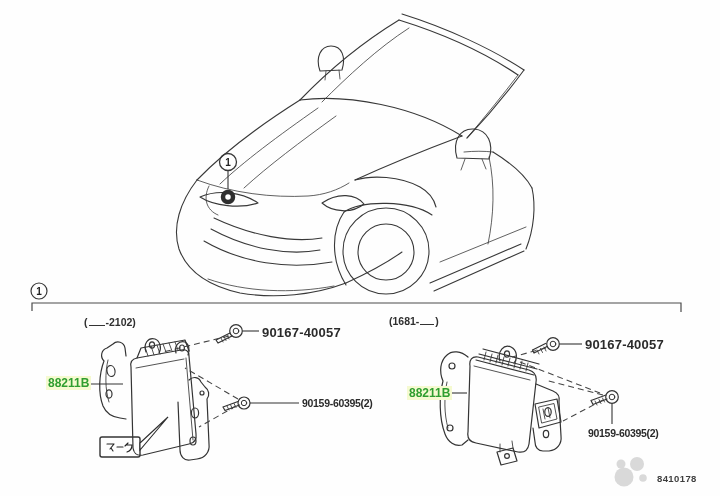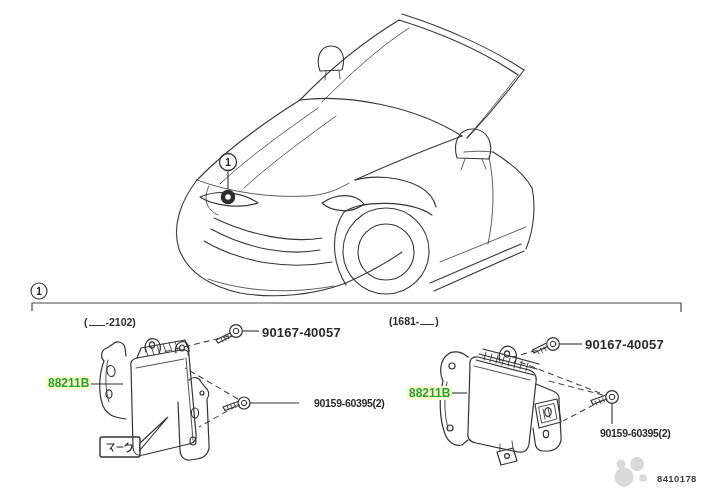--- a/index.html
+++ b/index.html
@@ -2,21 +2,21 @@
 <html><head>
 <meta charset="utf-8">
 <style>
   html,body{margin:0;padding:0;background:#fff;}
   #stage{position:relative;width:720px;height:496px;background:#fefefe;overflow:hidden;
          font-family:"Liberation Sans",sans-serif;}
   #lineart{position:absolute;left:0;top:0;z-index:1;}
   .lbl{position:absolute;z-index:3;white-space:nowrap;color:#2b2b2b;
        font:bold 11px/1.2 "Liberation Sans",sans-serif;letter-spacing:.2px;}
   .partnum{font-size:13px;}
-  .partnum.small{font-size:10.5px;letter-spacing:-.3px;margin-left:12px;}
+  .partnum.small{font-size:10.5px;letter-spacing:-.3px;}
   .range{font-size:10.5px;letter-spacing:0;color:#2f2f2f;}
   .range .blank{display:inline-block;height:10px;border-bottom:1.5px solid #333;
                 vertical-align:baseline;margin:0 1px;}
   .green{font-size:12px;color:#2f9e2f;background:#f5fad0;padding:0 2px;letter-spacing:0;}
   .sheet-code{font-size:9.5px;color:#3f3f3f;letter-spacing:.4px;z-index:4;}
   .wm-text{font-size:27px;font-weight:bold;color:#d9d9d9;letter-spacing:-1px;z-index:2;}
   .ghost{position:absolute;color:transparent;font-size:10px;z-index:0;}
   svg .ln{fill:none;stroke:#383838;stroke-width:1.1;stroke-linecap:round;stroke-linejoin:round;}
   svg .thin{stroke-width:.8;}
   svg .part{fill:none;stroke:#343434;stroke-width:1.2;stroke-linecap:round;stroke-linejoin:round;}

